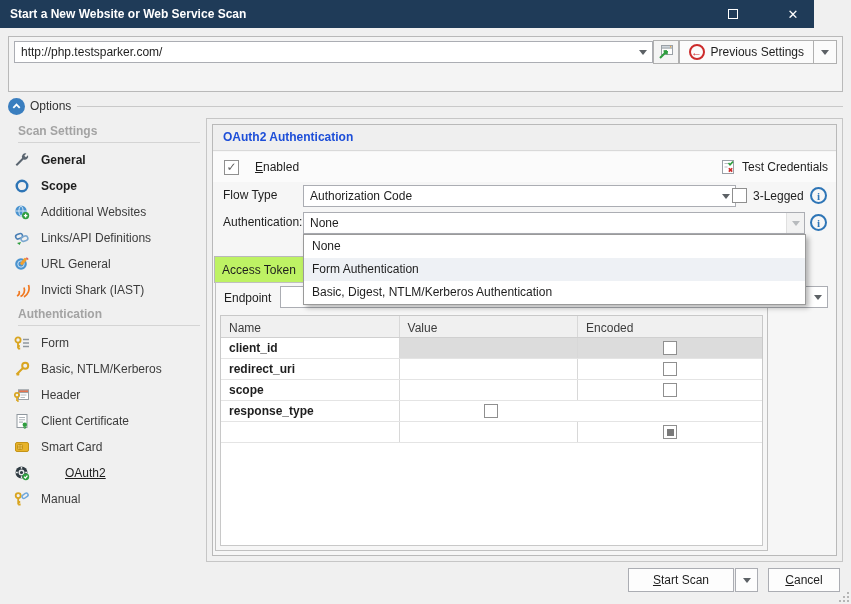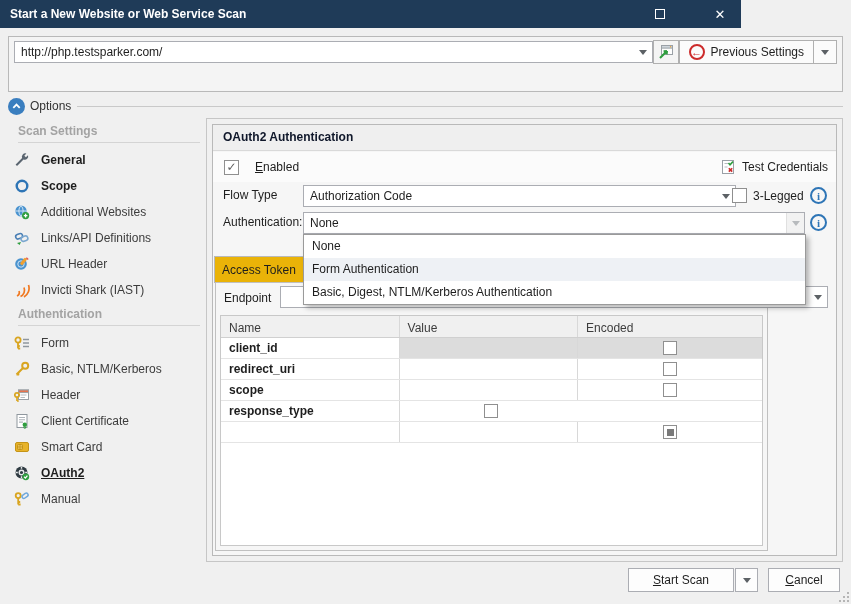--- a/index.html
+++ b/index.html
@@ -5,21 +5,21 @@
   * { box-sizing: border-box; margin: 0; padding: 0; }
   html,body { width:851px; height:604px; }
   body {
     font-family: "Liberation Sans", "DejaVu Sans", sans-serif;
     font-size: 12px; color:#1e1e1e; background:#f0f0f0; position:relative;
     overflow:hidden;
   }
   .window { position:absolute; inset:0; background:#f0f0f0; }
 
   
-  .titlebar { position:absolute; left:0; top:0; width:741px; height:28px;
+  .titlebar { position:absolute; left:0; top:0; width:814px; height:28px;
     background:#1f3b58; color:#fff; display:flex; align-items:center; }
   .titlebar .title { font-weight:bold; padding-left:10px; flex:1; }
   .winbtn { width:34px; height:28px; display:flex; align-items:center; justify-content:center; color:#fff; cursor:default; }
   .maxbox { width:10px; height:10px; border:1px solid #fff; }
   .winbtn.close { margin-right:4px; font-size:13px; }
   .winbtn.max { margin-right:26px; }
 
   
   .url-group { position:absolute; left:8px; top:36px; width:835px; height:56px;
     border:1px solid #b9b9b9; background:#f4f4f4; }
@@ -46,31 +46,31 @@
   .opt-circle { width:17px; height:17px; border-radius:50%; background:#3a7ebf; display:flex; align-items:center; justify-content:center; }
   .options-label { margin-left:5px; color:#333; }
   .opt-rule { flex:1; border-top:1px solid #c9c9c9; margin-left:6px; }
 
   
   .sidebar { position:absolute; left:8px; top:120px; width:196px; }
   .side-header { font-weight:bold; color:#a3a3a3; padding:4px 0 3px 10px; }
   .side-rule { border-top:1px solid #d4d4d4; margin:1px 4px 4px 10px; }
   .side-item { height:26px; display:flex; align-items:center; gap:11px; padding-left:6px; color:#3c3c3c; cursor:default; }
   .side-item .lbl.b { font-weight:bold; color:#1e1e1e; }
-  .side-item .lbl.sel { font-weight:bold; color:#1e1e1e; text-decoration:underline; }
+  .side-item .lbl.sel { font-weight:normal; color:#1e1e1e; text-decoration:underline;margin-left:24px; }
   .icon16 { width:16px; height:16px; flex:0 0 16px; display:inline-flex; }
   .icon16 svg { width:16px; height:16px; }
 
   
   .main-panel { position:absolute; left:206px; top:118px; width:637px; height:444px;
     border:1px solid #c6c6c6; background:#f0f0f0; }
   .oauth-group { position:absolute; left:5px; top:5px; width:625px; height:432px;
     border:1px solid #b9b9b9; background:#f6f6f6; }
   .g-header { position:absolute; left:0; top:0; right:0; height:26px; background:#efefef;
-    border-bottom:1px solid #d9d9d9; line-height:25px; padding-left:10px; font-weight:bold; color:#0f172a; }
+    border-bottom:1px solid #d9d9d9; line-height:25px; padding-left:10px; font-weight:bold; color:#1d4ed8; }
   .row-enabled { position:absolute; left:0; top:27px; right:0; height:30px; background:#fbfbfb;
     display:flex; align-items:center; }
   .cb { width:15px; height:15px; background:#fff; border:1px solid #8f8f8f; display:flex; align-items:center; justify-content:center; }
   .cb .mark { color:#5f5f5f; font-size:12px; line-height:1; margin-top:-1px; }
   .cb .ind { width:7px; height:7px; background:#7a7a7a; }
   .row-enabled .cb { margin-left:11px; }
   .row-enabled .lab { margin-left:16px; }
   .testcred { position:absolute; right:8px; top:0; height:30px; display:flex; align-items:center; gap:6px; }
 
   .f-row { position:absolute; left:0; right:0; height:26px; }
@@ -81,21 +81,21 @@
   .flow-combo { left:90px; width:433px; }
   .auth-combo { left:90px; width:502px; }
   .auth-combo .arrow { background:#f2f2f2; border-left:1px solid #e0e0e0; }
   .tl-check { position:absolute; left:519px; top:5px; display:flex; align-items:center; gap:6px; }
   .info { position:absolute; top:4px; width:17px; height:17px; border-radius:50%; border:2px solid #2e75b6;
     color:#2e75b6; font-weight:bold; font-size:11px; display:flex; align-items:center; justify-content:center;
     font-family:"Liberation Serif", serif; }
   .info.pos { left:597px; }
 
   .tab { position:absolute; left:1px; top:131px; width:90px; height:27px; border:1px solid #b9b9b9;
-    background:#eab308; display:flex; align-items:center; justify-content:center; }
+    background:#bef264; display:flex; align-items:center; justify-content:center; }
   .endpoint-box { position:absolute; left:2px; top:157px; width:553px; height:269px; border:1px solid #c0c0c0; }
   .ep-row { position:absolute; left:0; top:0; right:0; height:30px; }
   .ep-row .lab { position:absolute; left:8px; top:8px; }
   .ep-combo { position:absolute; left:64px; top:3px; width:548px; height:22px; }
 
   .grid { position:absolute; left:4px; top:32px; right:4px; bottom:4px; border:1px solid #c8c8c8; background:#fff; }
   .grid .hrow { display:flex; height:22px; background:#f0f0f0; border-bottom:1px solid #d0d0d0; color:#3c3c3c; }
   .grid .hcell { padding:3px 0 0 8px; }
   .grid .drow { display:flex; height:21px; border-bottom:1px solid #e4e4e4; background:#fff; }
   .gc-name { width:33%; border-right:1px solid #d8d8d8; padding-left:8px; display:flex; align-items:center; }
@@ -218,21 +218,21 @@
       </div>
       <div class="side-item">
         <span class="icon16">
           <svg viewBox="0 0 16 16">
             <circle cx="7" cy="8" r="5.8" fill="#4a93cf"></circle>
             <circle cx="7" cy="8" r="3.2" fill="none" stroke="#dcebf7" stroke-width="0.9"></circle>
             <rect x="8" y="1.5" width="3" height="8" rx="0.8" fill="#f0a030" transform="rotate(40 9.5 5.5)"></rect>
             <path d="M12.8 1.2 l1.9 1.9 -1 1 -1.9 -1.9z" fill="#e2574c"></path>
           </svg>
         </span>
-        <span class="lbl">URL Header</span>
+        <span class="lbl">URL General</span>
       </div>
       <div class="side-item">
         <span class="icon16">
           <svg viewBox="0 0 16 16">
             <g stroke="#f07820" stroke-width="1.7" fill="none">
               <path d="M3 14 a4 4 0 0 0 2-5"></path>
               <path d="M6.5 14.5 a7 7 0 0 0 3.5-9"></path>
               <path d="M10 15 a10 10 0 0 0 4.5-12"></path>
             </g>
           </svg>

